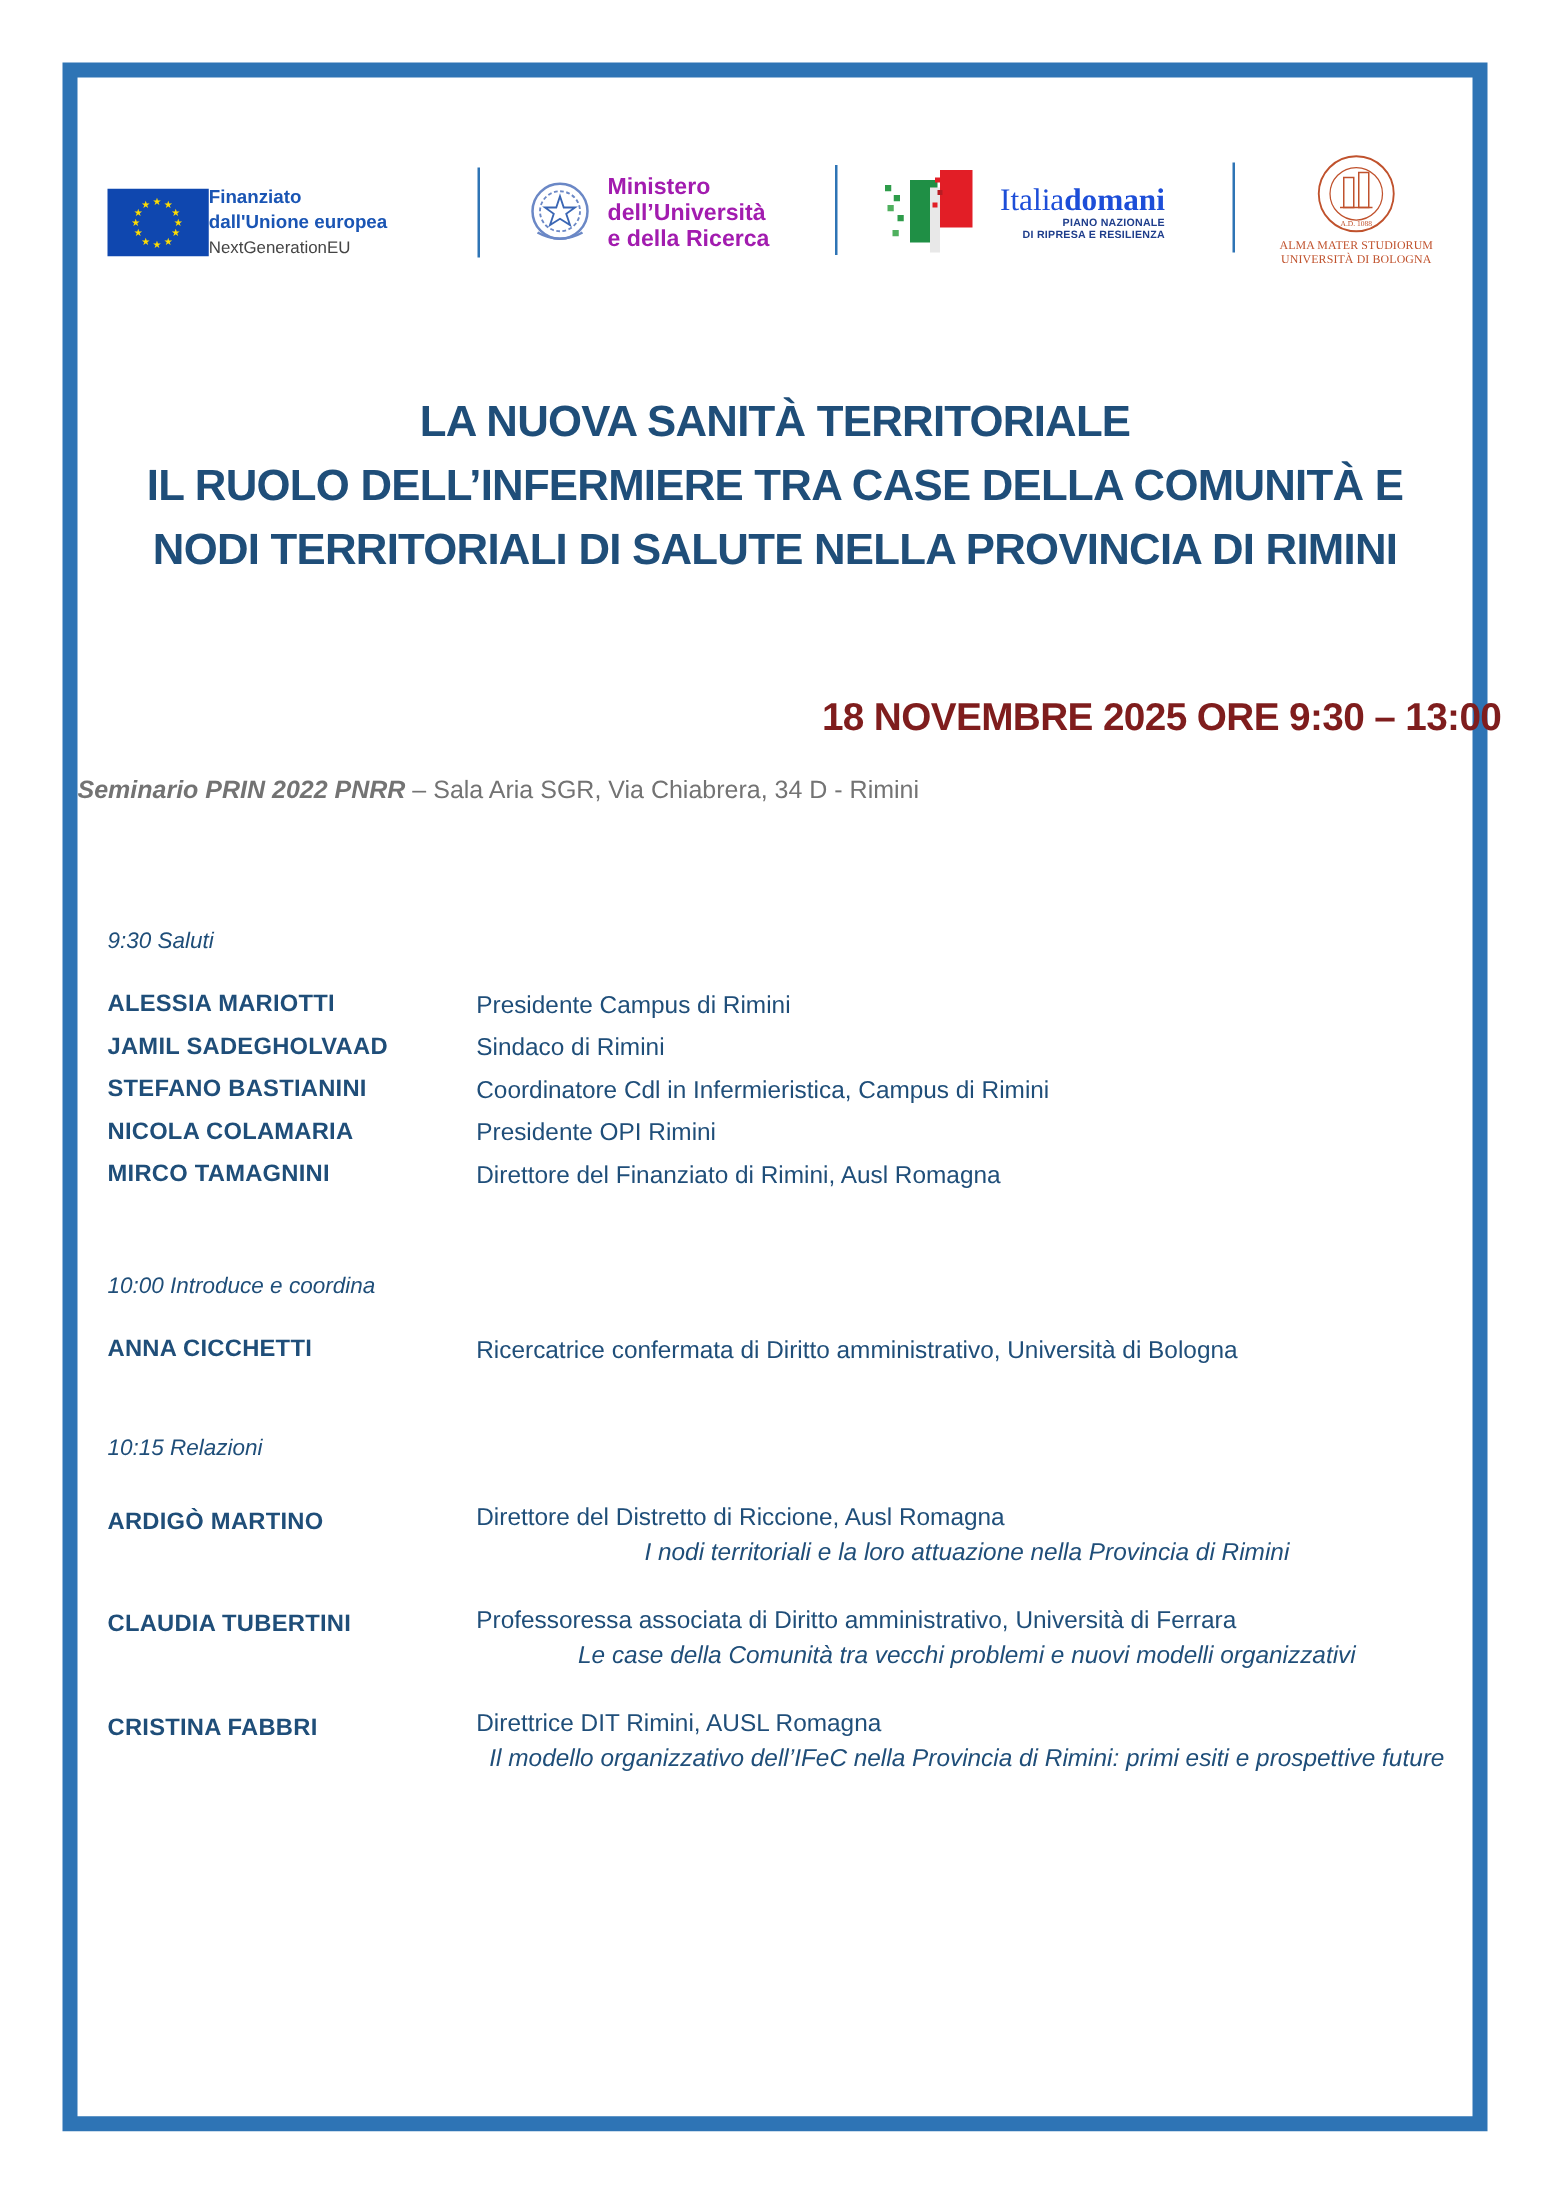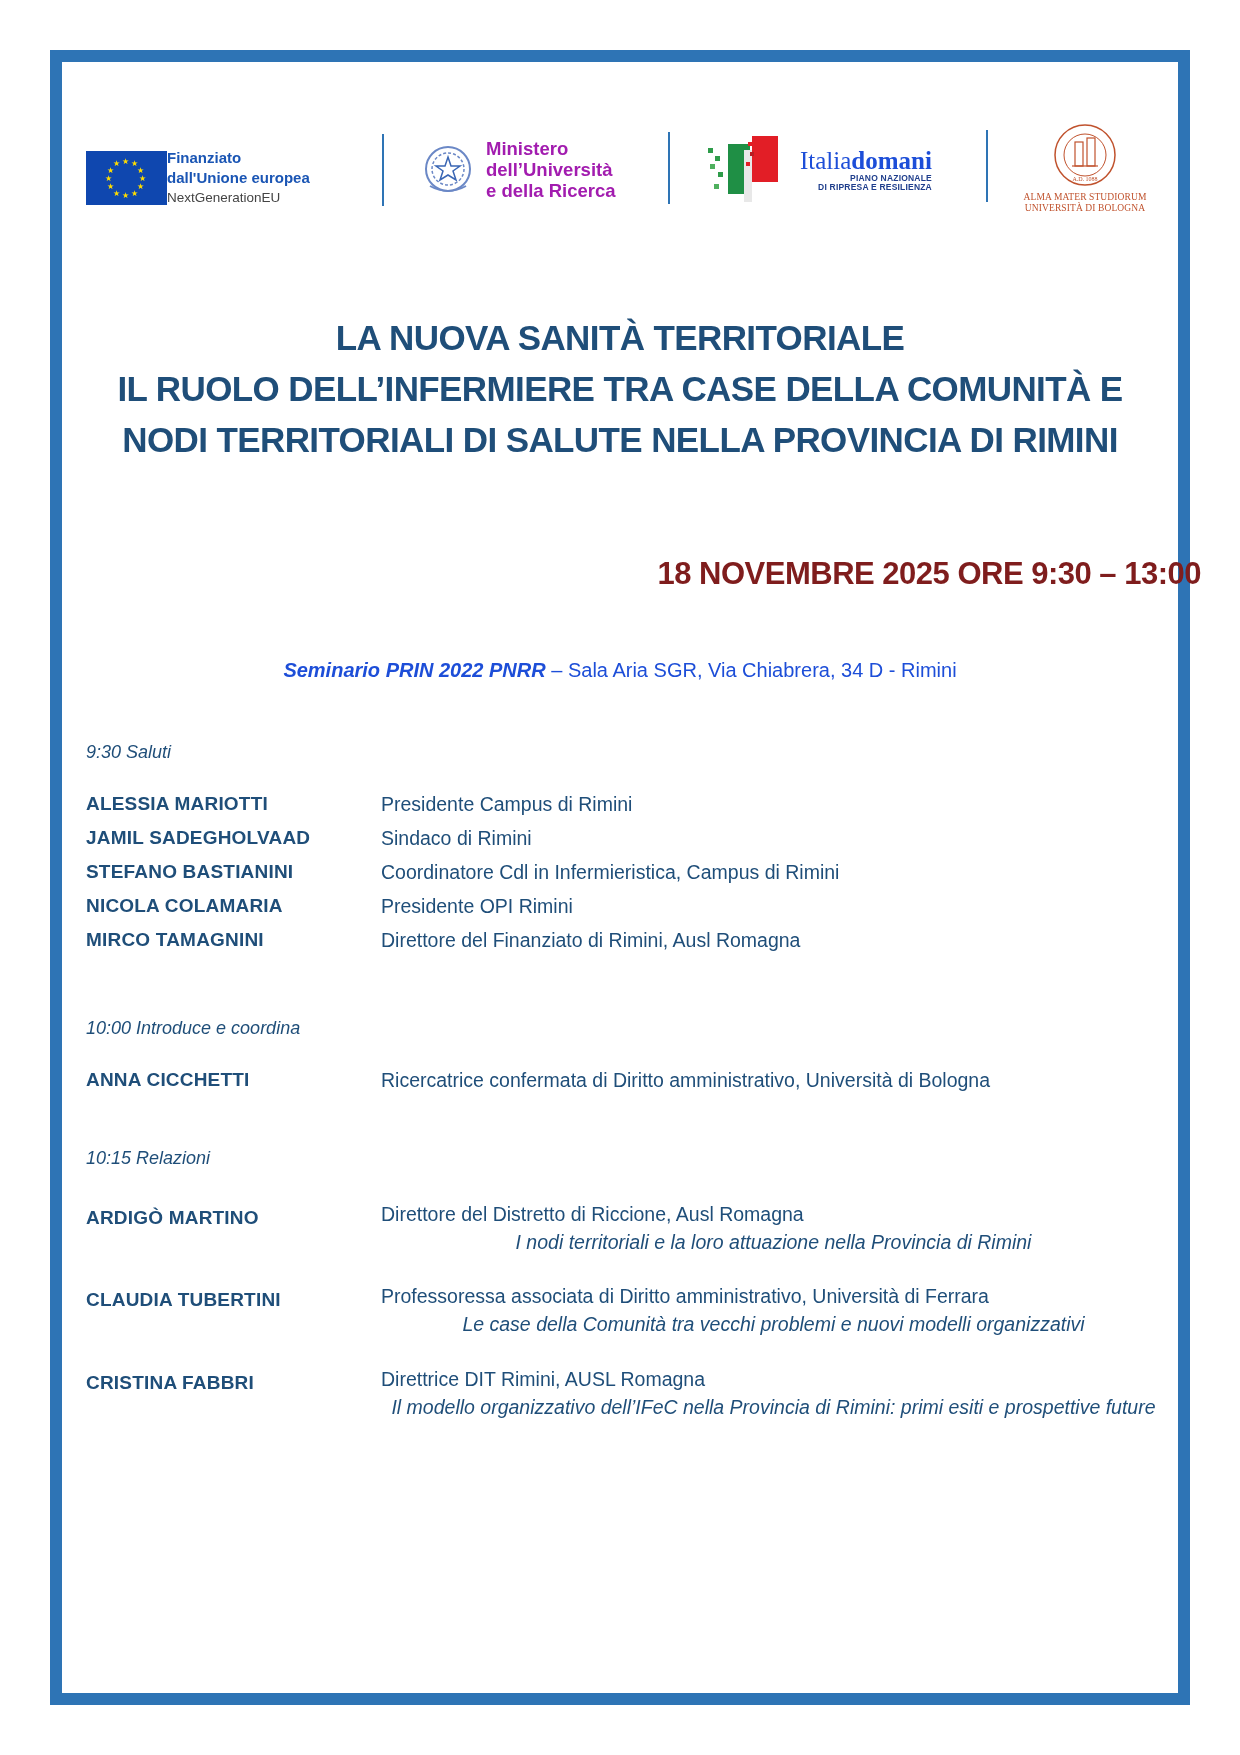--- a/index.html
+++ b/index.html
@@ -36,22 +36,22 @@
   .unibo-seal { width: 66px; height: 66px; display: block; margin: 0 auto; }
   .unibo-text { font-family: "Liberation Serif", serif; color: #c0522d; font-size: 9.5px; line-height: 11px; display: block; margin-top: 4px; letter-spacing: 0.1px; }
 
   
   .title { position: absolute; top: 312px; left: 62px; width: 1116px; text-align: center;
            font-weight: bold; font-size: 35px; line-height: 51px; color: #1f4e79; letter-spacing: -0.6px; }
   .title span { display: block; }
 
   .date { position: absolute; top: 556px; left: 62px; width: 1116px; text-align: right;
           font-weight: bold; font-size: 31px; color: #7f1d1d; letter-spacing: -0.5px; margin-left: 23px; }
-  .venue { position: absolute; top: 621px; left: 62px; width: 1116px; text-align: center;
-           font-size: 20px; color: #1d4ed8; margin-top: 38px; }
+  .venue { position: absolute; top: 621px; left: 62px; width: 1116px; text-align: left;
+           font-size: 20px; color: #737373; }
   .venue i { font-weight: bold; }
 
   
   .program { position: absolute; left: 86px; top: 740px; width: 1080px; color: #1f4e79; }
   .section-label { font-style: italic; font-size: 18px; height: 24px; line-height: 24px; }
   .row { display: flex; font-size: 19.5px; line-height: 28px; }
   .row .name { width: 295px; flex: 0 0 295px; font-weight: bold; font-size: 19px; letter-spacing: 0.2px; }
   .row .role { flex: 1; }
   .row .talk { font-style: italic; display: block; text-align: center; }
 </style>

